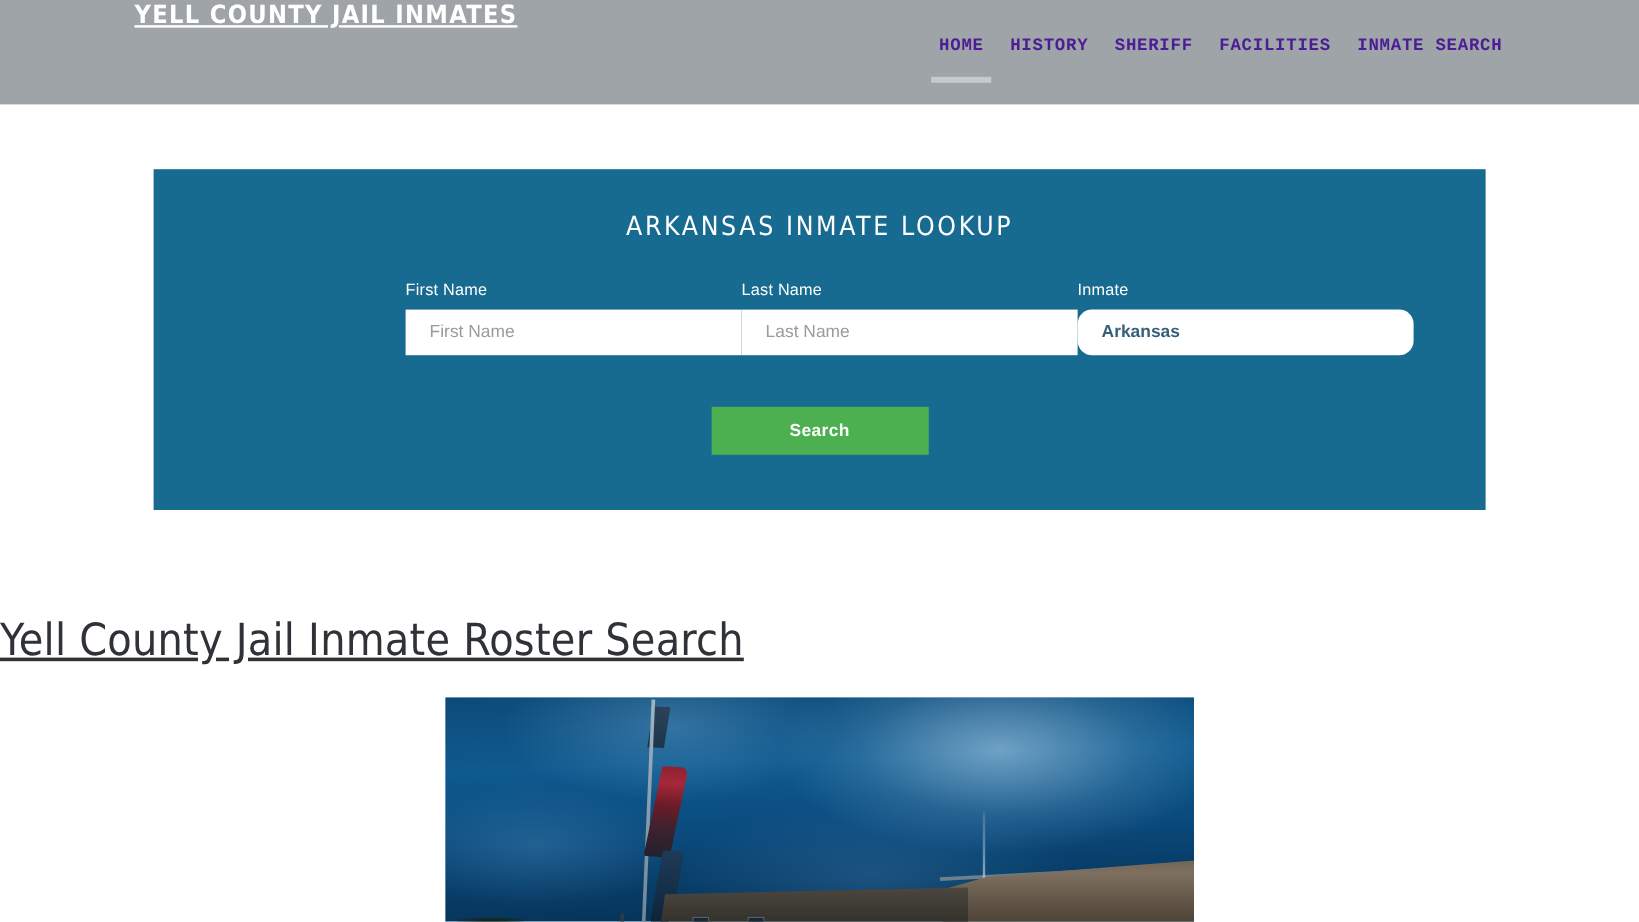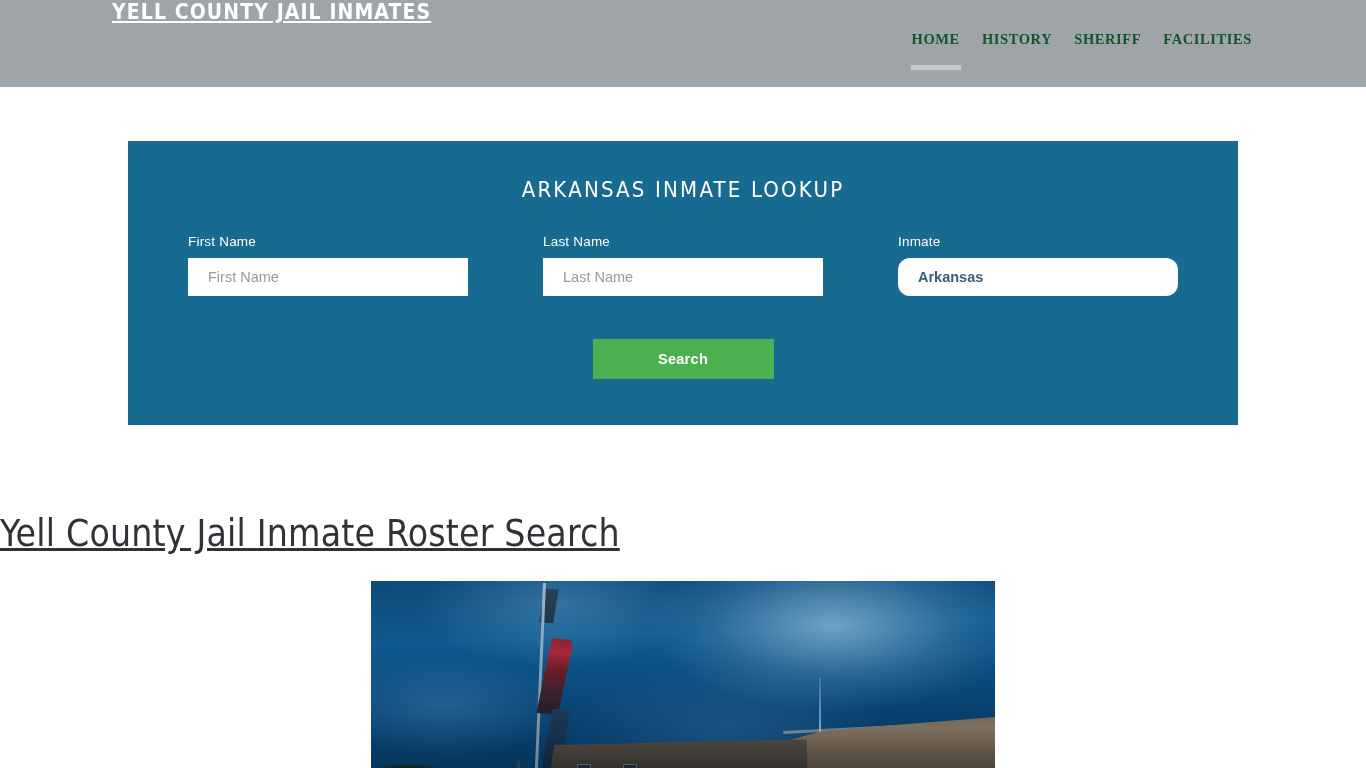--- a/index.html
+++ b/index.html
@@ -40,25 +40,25 @@
     position: absolute;
     right: 114px;
     top: 31px;
     display: flex;
     align-items: flex-start;
     gap: 22px;
   }
 
   .nav-item {
     position: relative;
-    font-family: Liberation Serif, serif;
+    font-family: Liberation Mono, monospace;
     font-size: 14.5px;
     font-weight: bold;
     letter-spacing: 0.6px;
-    color: #14532d;
+    color: #4c1d95;
     text-transform: uppercase;
     text-decoration: none;
     white-space: nowrap;
     padding-bottom: 30px;
   }
 
   .nav-item.active::after {
     content: "";
     position: absolute;
     left: 50%;
@@ -83,21 +83,21 @@
     font-size: 22px;
     font-weight: normal;
     letter-spacing: 2.2px;
     color: #ffffff;
     text-transform: uppercase;
     margin-bottom: 32px;
   }
 
   .field-row {
     display: flex;
-    justify-content: space-between;
+    justify-content: flex-end;
   }
 
   .field {
     width: 280px;
   }
 
   .field-label {
     display: block;
     font-size: 13.5px;
     color: #ffffff;
@@ -303,20 +303,21 @@
 <body>
 
 <header class="site-header">
   <a class="brand" href="#">YELL COUNTY JAIL INMATES</a>
 
   <nav class="main-nav">
     <a class="nav-item active" href="#">HOME</a>
     <a class="nav-item" href="#">HISTORY</a>
     <a class="nav-item" href="#">SHERIFF</a>
     <a class="nav-item" href="#">FACILITIES</a>
+    <a class="nav-item" href="#">INMATE SEARCH</a>
   </nav>
 </header>
 
 <section class="lookup-panel">
   <h2 class="lookup-title">ARKANSAS INMATE LOOKUP</h2>
 
   <div class="field-row">
 
     <div class="field">
       <label class="field-label">First Name</label>

